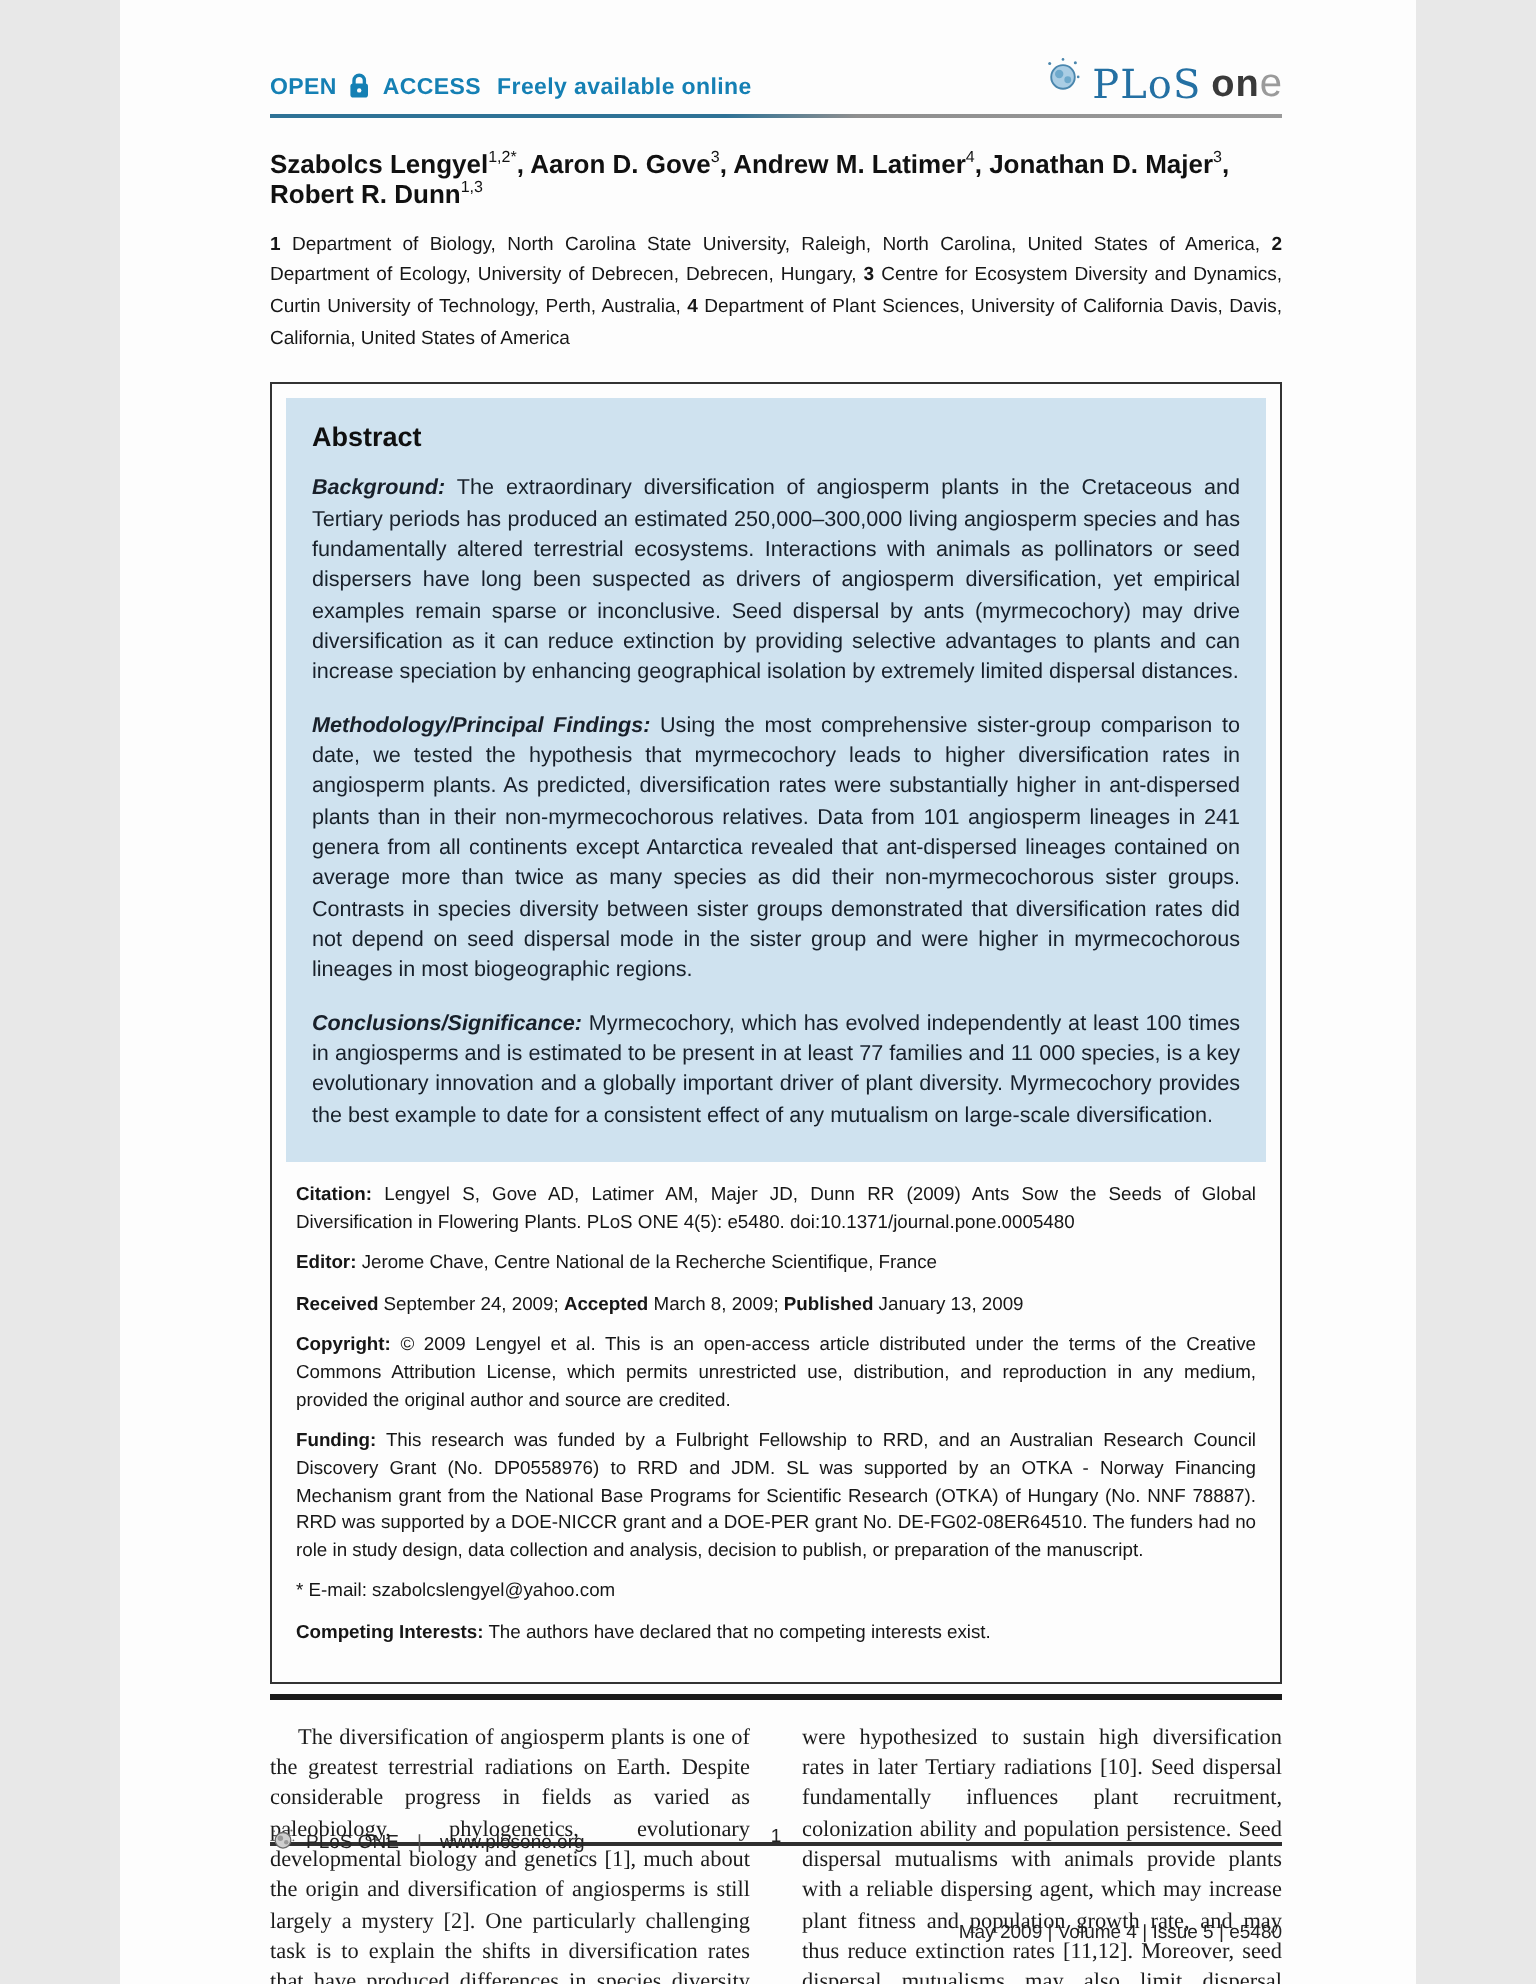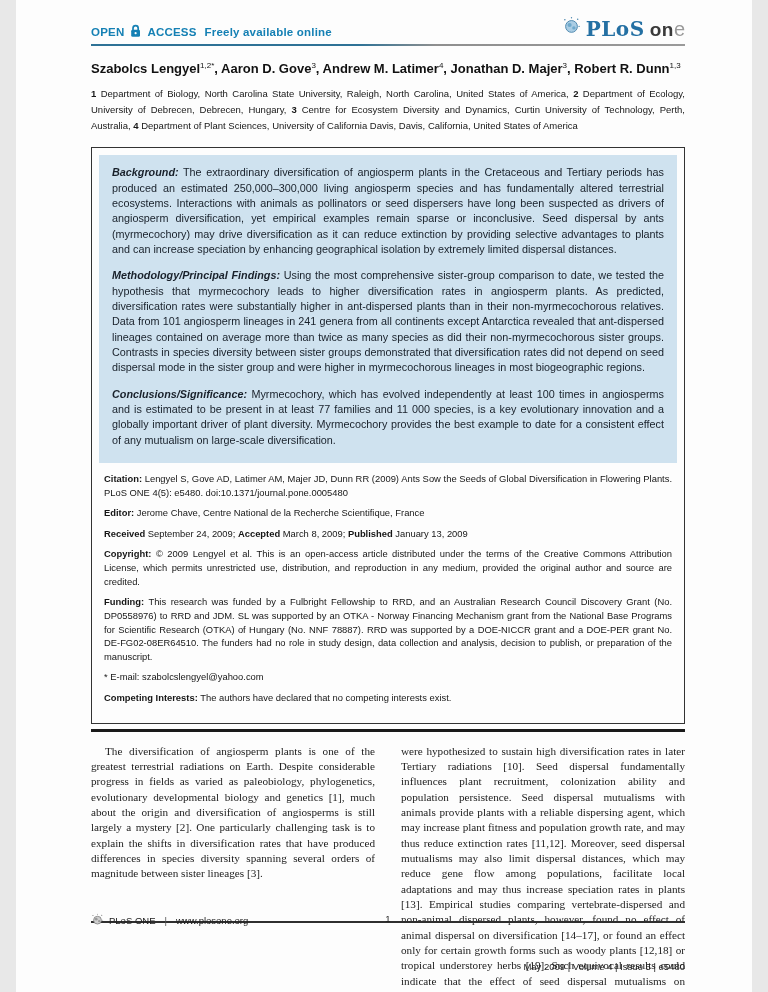--- a/index.html
+++ b/index.html
@@ -1,33 +1,33 @@
 <!DOCTYPE html>
 <html><head>
 <meta charset="utf-8">
 <style>
   html,body{margin:0;padding:0;background:#e8e8e8;}
   .page{
     position:relative;
-    width:736px;height:992px;
+    width:648px;height:992px;
     margin:0 auto;
     background:#fdfdfd;
     box-sizing:border-box;
-    padding:16px 67px 0 75px;
+    padding:28px 67px 0 75px;
     font-family:"Liberation Sans",sans-serif;
     color:#1c1c1c;
     overflow:hidden;
   }
   
   .header{display:flex;justify-content:space-between;align-items:flex-end;}
   .oa{color:#1580b4;font-weight:bold;font-size:11.5px;letter-spacing:.2px;display:flex;align-items:center;gap:4px;}
   .lock{display:inline-block;margin:0 1px -1px 1px;}
   .logo{display:flex;align-items:flex-end;gap:5px;line-height:1;}
   .globe{display:inline-block;margin-bottom:1px;}
-  .plos{font-family:"DejaVu Serif",serif;font-weight:bold;color:#2470a3;font-size:20px;letter-spacing:.5px;}
+  .plos{font-family:"DejaVu Serif",serif;font-weight:normal;color:#2470a3;font-size:20px;letter-spacing:.5px;}
   .one-on{font-size:19px;font-weight:bold;color:#3a3a3a;letter-spacing:.5px;}
   .one-e{font-size:20px;font-weight:normal;color:#9a9a9a;}
   .header-rule{height:2px;margin-top:5px;background:linear-gradient(to right,#2e7296 0%,#2e7296 45%,#8f8f8f 58%,#9a9a9a 100%);}
   
   .title{margin-top:18px;font-size:26px;font-weight:bold;line-height:1.27;color:#0e0e0e;letter-spacing:-0.2px;}
   .authors{margin-top:15px;font-size:13px;font-weight:bold;color:#111;}
   .authors sup{font-size:8px;font-weight:normal;text-align:right;}
   .affil{margin-top:10px;font-size:9.5px;line-height:1.65;text-align:justify;color:#161616;}
   .affil b{font-weight:bold;}
   
@@ -97,20 +97,21 @@
   <div class="authors">
     <span>Szabolcs Lengyel</span><sup>1,2*</sup><span>, </span><span>Aaron D. Gove</span><sup>3</sup><span>, </span><span>Andrew M. Latimer</span><sup>4</sup><span>, </span><span>Jonathan D. Majer</span><sup>3</sup><span>, </span><span>Robert R. Dunn</span><sup>1,3</sup>
   </div>
 
   <div class="affil">
     <b>1</b><span> Department of Biology, North Carolina State University, Raleigh, North Carolina, United States of America, </span><b>2</b><span> Department of Ecology, University of Debrecen, Debrecen, Hungary, </span><b>3</b><span> Centre for Ecosystem Diversity and Dynamics, Curtin University of Technology, Perth, Australia, </span><b>4</b><span> Department of Plant Sciences, University of California Davis, Davis, California, United States of America</span>
   </div>
 
   <div class="box">
     <div class="abstract-panel">
+      <div class="abstract-heading">Abstract</div>
       <p class="abs-p"><span class="abs-label">Background:</span><span> The extraordinary diversification of angiosperm plants in the Cretaceous and Tertiary periods has produced an estimated 250,000–300,000 living angiosperm species and has fundamentally altered terrestrial ecosystems. Interactions with animals as pollinators or seed dispersers have long been suspected as drivers of angiosperm diversification, yet empirical examples remain sparse or inconclusive. Seed dispersal by ants (myrmecochory) may drive diversification as it can reduce extinction by providing selective advantages to plants and can increase speciation by enhancing geographical isolation by extremely limited dispersal distances.</span></p>
       <p class="abs-p"><span class="abs-label">Methodology/Principal Findings:</span><span> Using the most comprehensive sister-group comparison to date, we tested the hypothesis that myrmecochory leads to higher diversification rates in angiosperm plants. As predicted, diversification rates were substantially higher in ant-dispersed plants than in their non-myrmecochorous relatives. Data from 101 angiosperm lineages in 241 genera from all continents except Antarctica revealed that ant-dispersed lineages contained on average more than twice as many species as did their non-myrmecochorous sister groups. Contrasts in species diversity between sister groups demonstrated that diversification rates did not depend on seed dispersal mode in the sister group and were higher in myrmecochorous lineages in most biogeographic regions.</span></p>
       <p class="abs-p"><span class="abs-label">Conclusions/Significance:</span><span> Myrmecochory, which has evolved independently at least 100 times in angiosperms and is estimated to be present in at least 77 families and 11 000 species, is a key evolutionary innovation and a globally important driver of plant diversity. Myrmecochory provides the best example to date for a consistent effect of any mutualism on large-scale diversification.</span></p>
     </div>
     <div class="meta">
       <p class="meta-row"><b>Citation:</b><span> Lengyel S, Gove AD, Latimer AM, Majer JD, Dunn RR (2009) Ants Sow the Seeds of Global Diversification in Flowering Plants. PLoS ONE 4(5): e5480. doi:10.1371/journal.pone.0005480</span></p>
       <p class="meta-row"><b>Editor:</b><span> Jerome Chave, Centre National de la Recherche Scientifique, France</span></p>
       <p class="meta-row"><b>Received</b><span> September 24, 2009; </span><b>Accepted</b><span> March 8, 2009; </span><b>Published</b><span> January 13, 2009</span></p>
       <p class="meta-row"><b>Copyright:</b><span> © 2009 Lengyel et al. This is an open-access article distributed under the terms of the Creative Commons Attribution License, which permits unrestricted use, distribution, and reproduction in any medium, provided the original author and source are credited.</span></p>
       <p class="meta-row"><b>Funding:</b><span> This research was funded by a Fulbright Fellowship to RRD, and an Australian Research Council Discovery Grant (No. DP0558976) to RRD and JDM. SL was supported by an OTKA - Norway Financing Mechanism grant from the National Base Programs for Scientific Research (OTKA) of Hungary (No. NNF 78887). RRD was supported by a DOE-NICCR grant and a DOE-PER grant No. DE-FG02-08ER64510. The funders had no role in study design, data collection and analysis, decision to publish, or preparation of the manuscript.</span></p>

